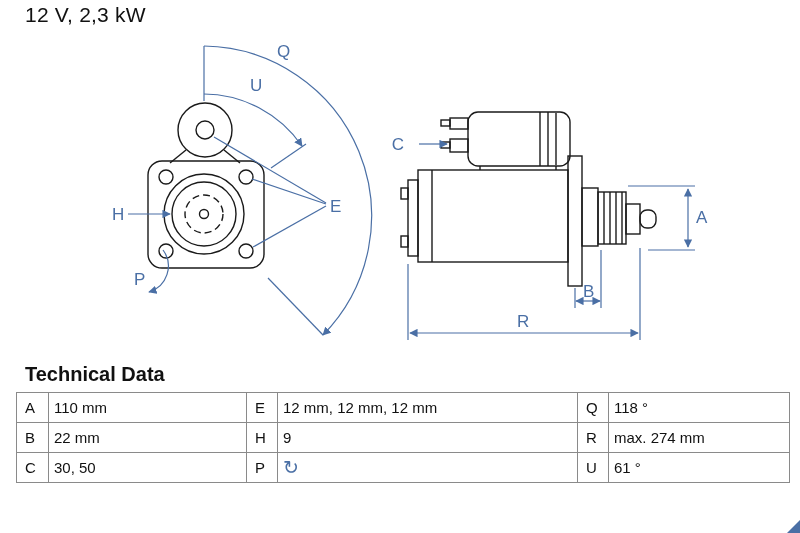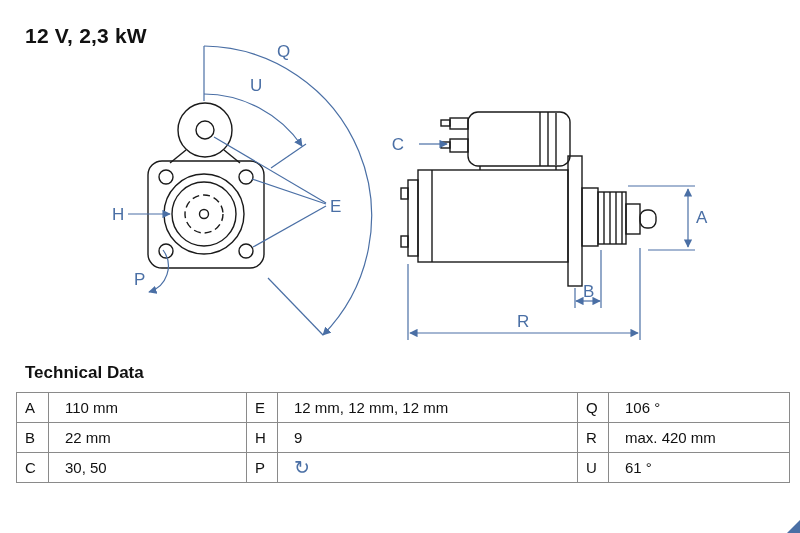--- a/index.html
+++ b/index.html
@@ -1,29 +1,29 @@
 <!DOCTYPE html>
 <html><head>
 <meta charset="utf-8">
 <style>
   html,body{margin:0;padding:0;background:#fff;}
   .stage{position:relative;width:800px;height:533px;background:#ffffff;overflow:hidden;
          font-family:"Liberation Sans",sans-serif;color:#111;}
-  .title{position:absolute;left:25px;top:24px;font-size:21px;font-weight:700;letter-spacing:.2px;}
+  .title{position:absolute;left:25px;top:3px;font-size:21px;font-weight:400;letter-spacing:.2px;}
   .diagram{position:absolute;left:0;top:0;}
   .blk{stroke:#1a1a1a;fill:none;stroke-width:1.4;}
   .blkf{stroke:#1a1a1a;fill:#ffffff;stroke-width:1.4;}
   .blu{stroke:#4a6fa5;fill:none;stroke-width:1.2;}
   .blutxt{font:17px "Liberation Sans",sans-serif;fill:#4a6fa5;}
-  .section-title{position:absolute;left:25px;top:363px;font-size:17px;font-weight:bold;}
+  .section-title{position:absolute;left:25px;top:363px;font-size:20px;font-weight:bold;}
   table.spec{position:absolute;left:16px;top:392px;width:773px;border-collapse:collapse;
              font-size:15px;table-layout:fixed;}
   table.spec th,table.spec td{border:1px solid #8a8a8a;height:29px;padding:0 0 0 8px;
              font-weight:normal;text-align:left;white-space:nowrap;overflow:hidden;}
-  table.spec td{padding-left:16px;margin-left:8px;}
+  table.spec td{padding-left:5px;margin-left:8px;}
   td.icon-val{font-size:19px;color:#4a6fa5;line-height:1;}
   .corner-mark{position:absolute;right:0;bottom:0;width:0;height:0;
                border-left:13px solid transparent;border-bottom:13px solid #4a6fa5;}
 </style>
 </head>
 <body>
 
 <div class="stage">
 
   <div class="title">12 V, 2,3 kW</div>
@@ -145,29 +145,29 @@
       <col style="width:31px">
         <col style="width:181px">
     </colgroup>
     <tbody>
       <tr>
         <th>A</th>
         <td>110 mm</td>
         <th>E</th>
         <td>12 mm, 12 mm, 12 mm</td>
         <th>Q</th>
-        <td>106 °</td>
+        <td>118 °</td>
       </tr>
       <tr>
         <th>B</th>
         <td>22 mm</td>
         <th>H</th>
         <td>9</td>
         <th>R</th>
-        <td>max. 420 mm</td>
+        <td>max. 274 mm</td>
       </tr>
       <tr>
         <th>C</th>
         <td>30, 50</td>
         <th>P</th>
         <td class="icon-val">↻</td>
         <th>U</th>
         <td>61 °</td>
       </tr>
     </tbody>

